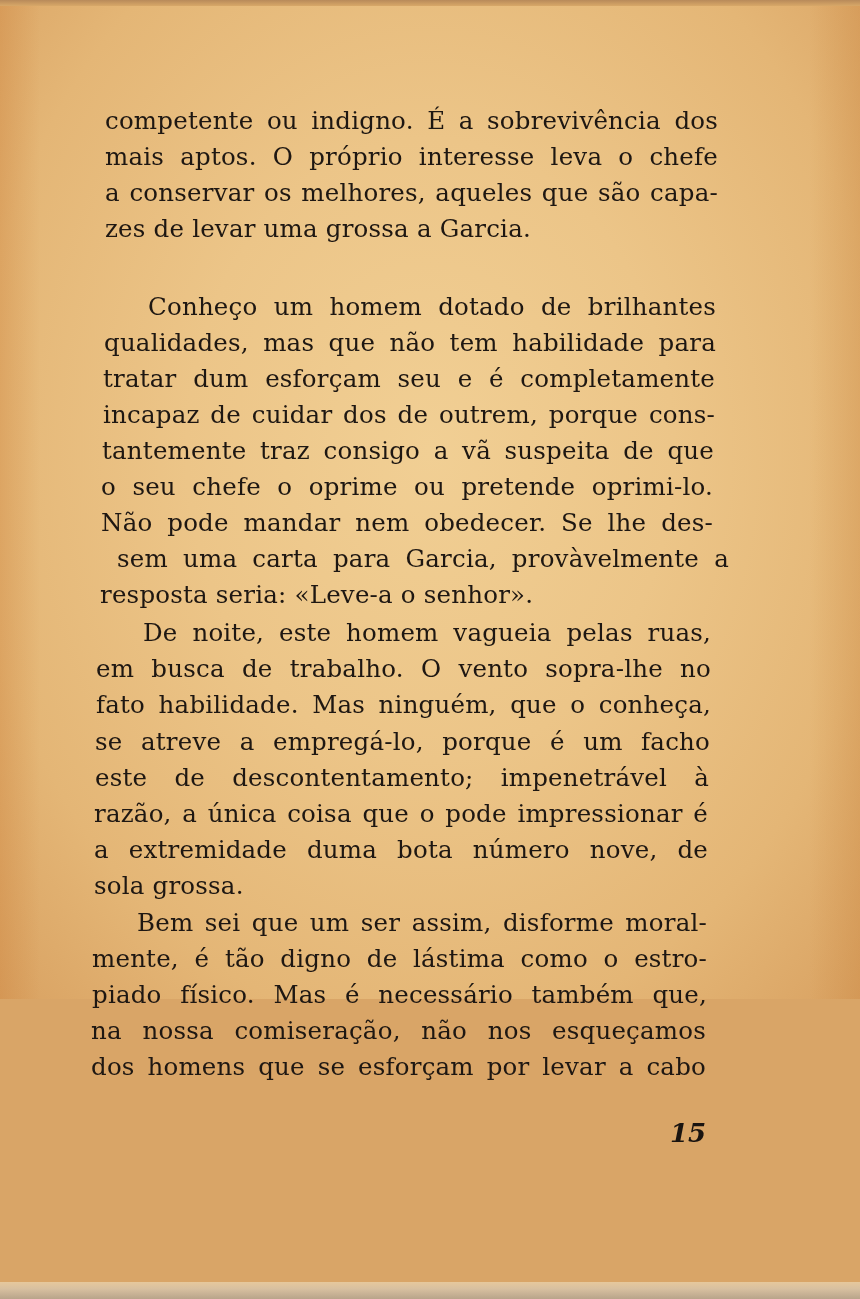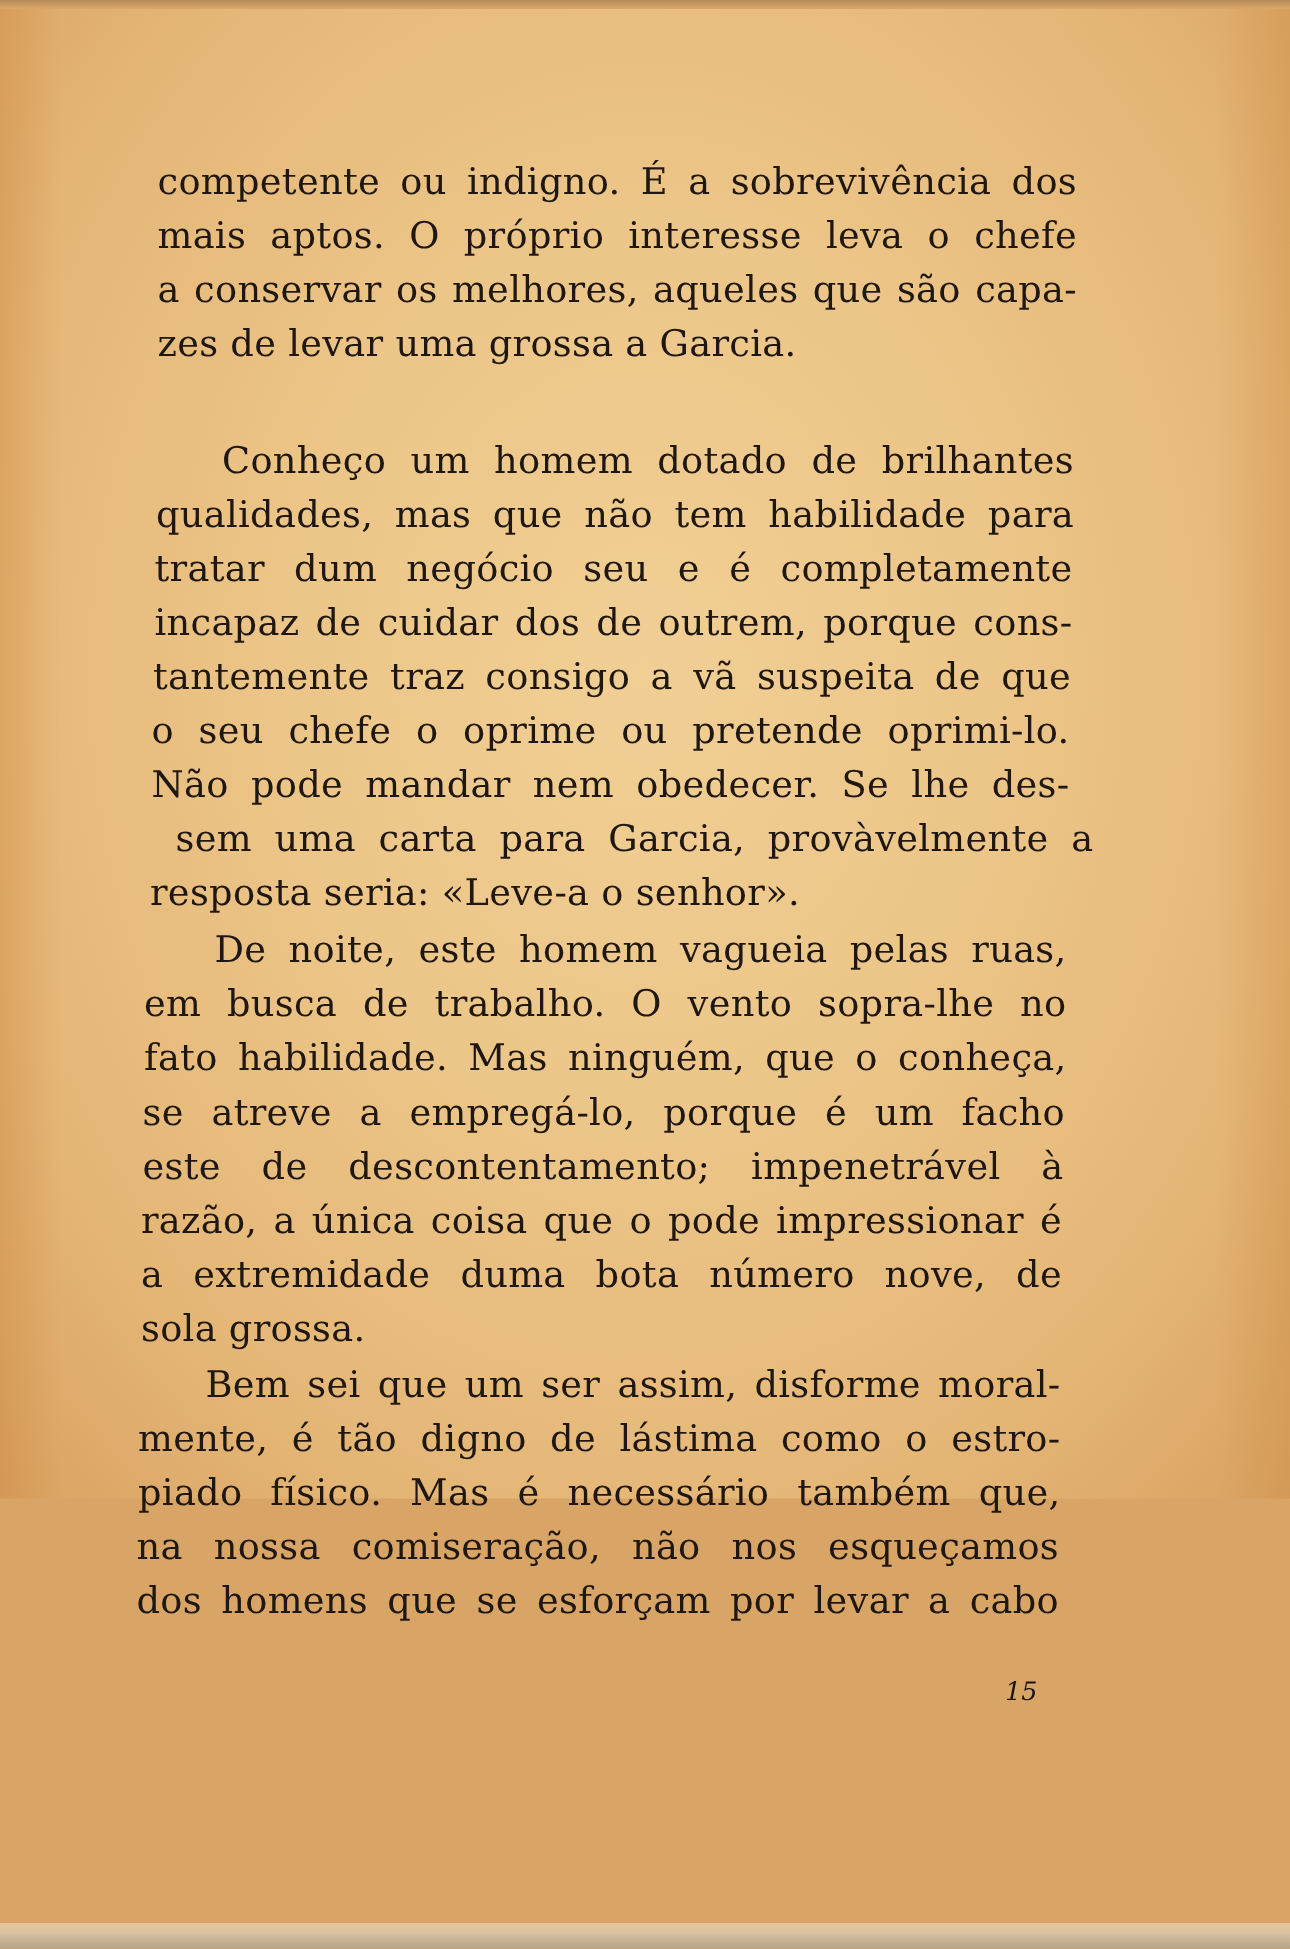--- a/index.html
+++ b/index.html
@@ -60,40 +60,41 @@
       text-align-last: justify;
       line-height: 30px;
       height: 30px;
     }
     .page-number {
       position: absolute;
       left: 670px;
       top: 1118px;
       font-family: "DejaVu Serif", "Liberation Serif", serif;
       font-style: italic;
-      font-size: 17px;
+      font-size: 26px;
       color: #1a1410;
+      font-weight: bold;
     }
   </style>
 </head>
 <body>
 
 <div class="page">
   <div class="top-edge"></div>
 
   <div class="text-block">
 
     <div class="line" style="left:105px; top:106px; width:613px;">competente ou indigno. É a sobrevivência dos</div>
     <div class="line" style="left:105px; top:142px; width:613px;">mais aptos. O próprio interesse leva o chefe</div>
     <div class="line" style="left:105px; top:178px; width:613px;">a conservar os melhores, aqueles que são capa-</div>
     <div class="line" style="left:105px; top:214px; text-align:left; text-align-last:left;">zes de levar uma grossa a Garcia.</div>
 
     <div class="line" style="left:148px; top:292px; width:568px;">Conheço um homem dotado de brilhantes</div>
     <div class="line" style="left:104px; top:328px; width:612px;">qualidades, mas que não tem habilidade para</div>
-    <div class="line" style="left:103px; top:364px; width:612px;">tratar dum negócio seu e é completamente</div>
+    <div class="line" style="left:103px; top:364px; width:612px;">tratar dum esforçam seu e é completamente</div>
     <div class="line" style="left:103px; top:400px; width:612px;">incapaz de cuidar dos de outrem, porque cons-</div>
     <div class="line" style="left:102px; top:436px; width:612px;">tantemente traz consigo a vã suspeita de que</div>
     <div class="line" style="left:101px; top:472px; width:612px;">o seu chefe o oprime ou pretende oprimi-lo.</div>
     <div class="line" style="left:101px; top:508px; width:612px;">Não pode mandar nem obedecer. Se lhe des-</div>
     <div class="line" style="left:117px; top:544px; width:612px;">sem uma carta para Garcia, provàvelmente a</div>
     <div class="line" style="left:100px; top:580px; text-align:left; text-align-last:left;">resposta seria: «Leve-a o senhor».</div>
 
     <div class="line" style="left:143px; top:618px; width:568px;">De noite, este homem vagueia pelas ruas,</div>
     <div class="line" style="left:96px; top:654px; width:615px;">em busca de trabalho. O vento sopra-lhe no</div>
     <div class="line" style="left:96px; top:690px; width:615px;">fato habilidade. Mas ninguém, que o conheça,</div>

